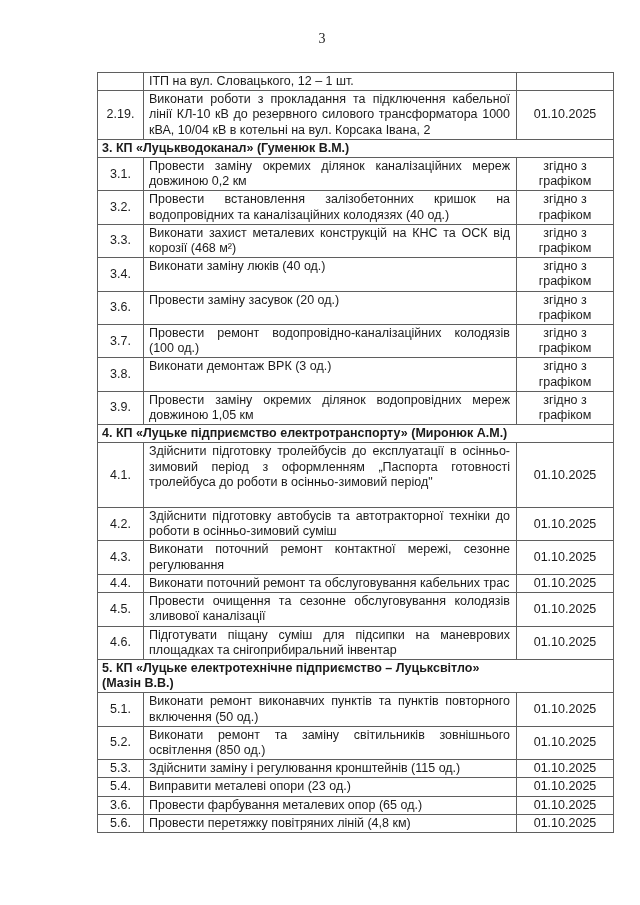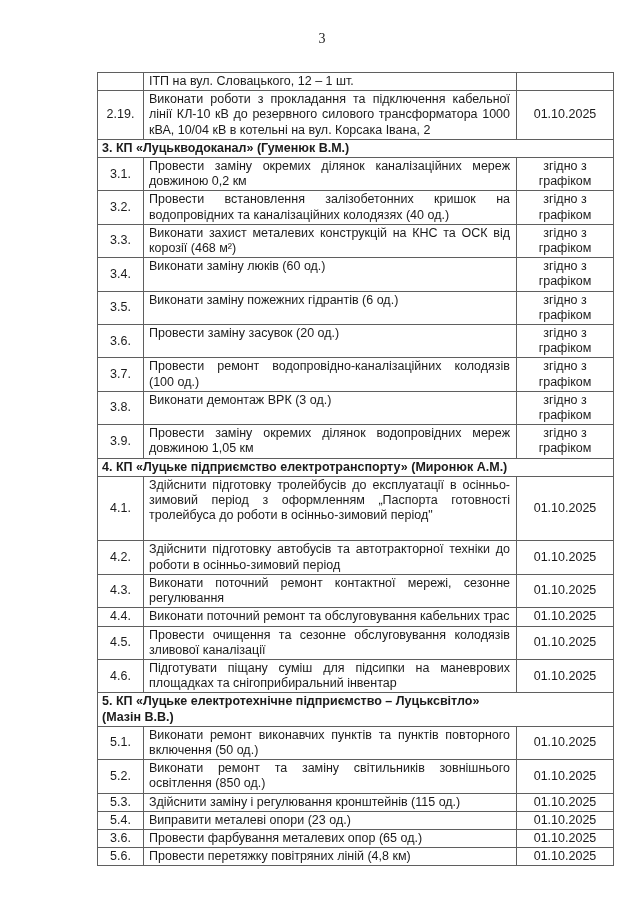--- a/index.html
+++ b/index.html
@@ -104,26 +104,21 @@
         <td class="task"><span>Провести встановлення залізобетонних кришок на водопровідних та каналізаційних колодязях (40 од.)</span></td>
         <td class="due">згідно з графіком</td>
       </tr>
       <tr>
         <td class="num">3.3.</td>
         <td class="task"><span>Виконати захист металевих конструкцій на КНС та ОСК від корозії (468 м²)</span></td>
         <td class="due">згідно з графіком</td>
       </tr>
       <tr>
         <td class="num">3.4.</td>
-        <td class="task"><span>Виконати заміну люків (60 од.)</span></td>
-        <td class="due">згідно з графіком</td>
-      </tr>
-      <tr>
-        <td class="num">3.5.</td>
-        <td class="task"><span>Виконати заміну пожежних гідрантів (6 од.)</span></td>
+        <td class="task"><span>Виконати заміну люків (40 од.)</span></td>
         <td class="due">згідно з графіком</td>
       </tr>
       <tr>
         <td class="num">3.6.</td>
         <td class="task"><span>Провести заміну засувок (20 од.)</span></td>
         <td class="due">згідно з графіком</td>
       </tr>
       <tr>
         <td class="num">3.7.</td>
         <td class="task"><span>Провести ремонт водопровідно-каналізаційних колодязів (100 од.)</span></td>
@@ -144,21 +139,21 @@
           <div>4. КП «Луцьке підприємство електротранспорту» (Миронюк А.М.)</div>
         </td>
       </tr>
       <tr>
         <td class="num">4.1.</td>
         <td class="task"><span>Здійснити підготовку тролейбусів до експлуатації в осінньо-зимовий період з оформленням „Паспорта готовності тролейбуса до роботи в осінньо-зимовий період"</span><div class="blank-line"></div></td>
         <td class="due">01.10.2025</td>
       </tr>
       <tr>
         <td class="num">4.2.</td>
-        <td class="task"><span>Здійснити підготовку автобусів та автотракторної техніки до роботи в осінньо-зимовий період</span></td>
+        <td class="task"><span>Здійснити підготовку автобусів та автотракторної техніки до роботи в осінньо-зимовий суміш</span></td>
         <td class="due">01.10.2025</td>
       </tr>
       <tr>
         <td class="num">4.3.</td>
         <td class="task"><span>Виконати поточний ремонт контактної мережі, сезонне регулювання</span></td>
         <td class="due">01.10.2025</td>
       </tr>
       <tr>
         <td class="num">4.4.</td>
         <td class="task"><span>Виконати поточний ремонт та обслуговування кабельних трас</span></td>

